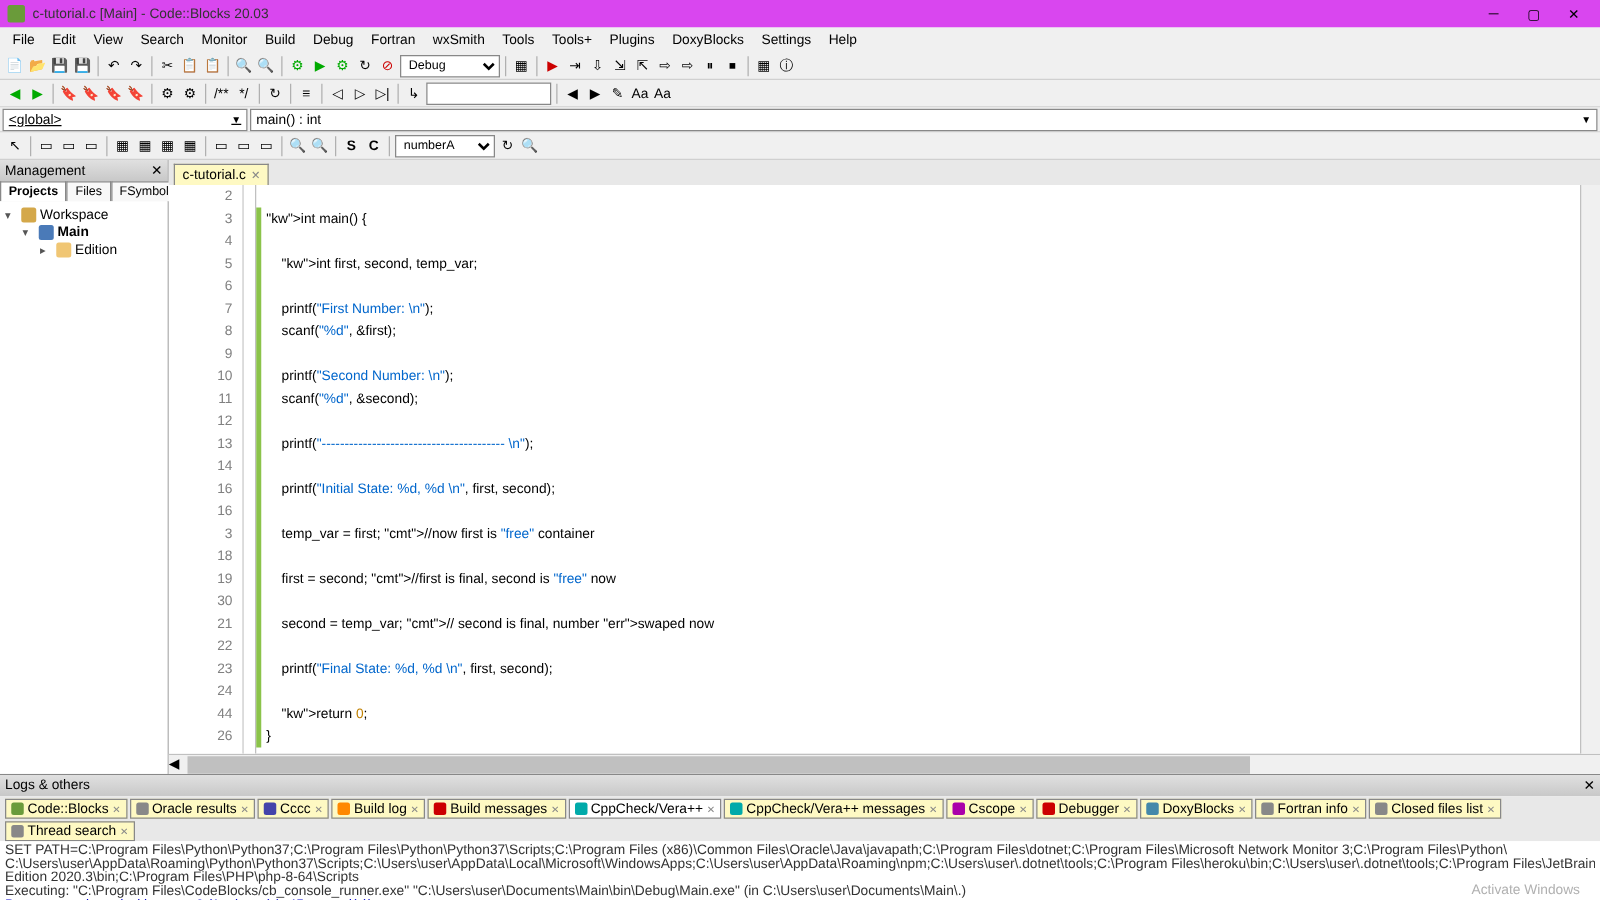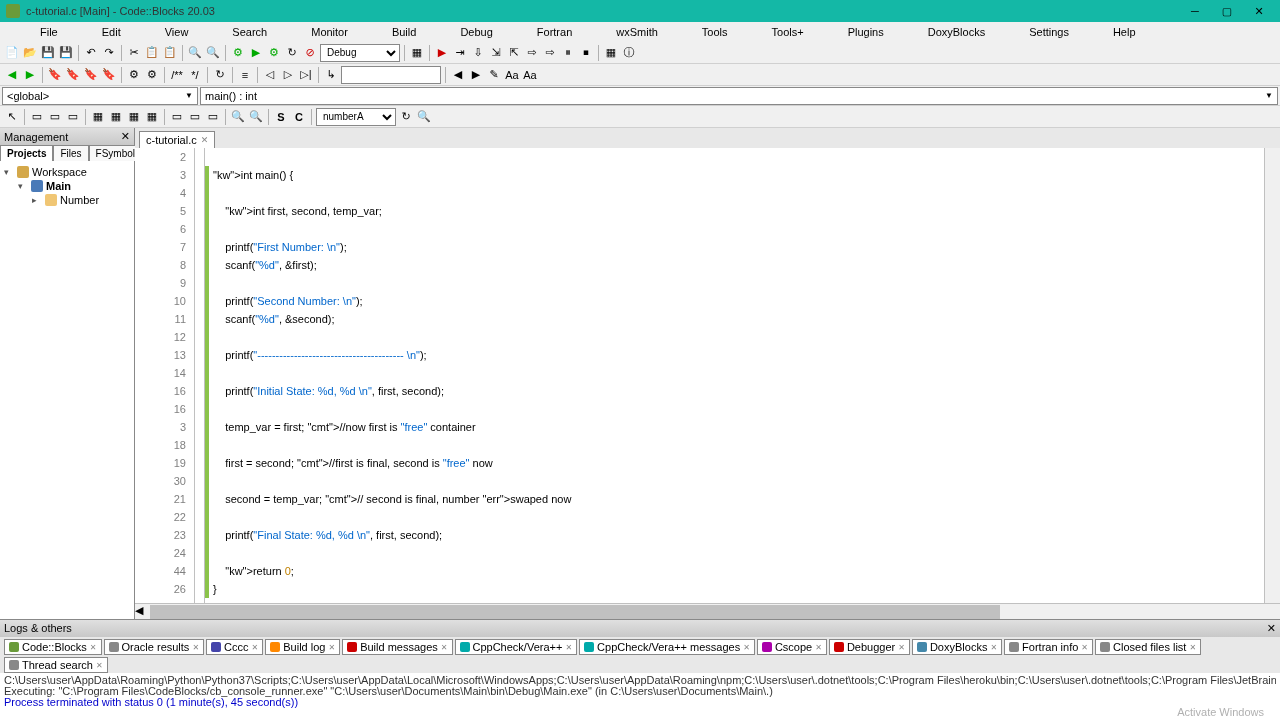--- a/index.html
+++ b/index.html
@@ -1,41 +1,41 @@
 <!DOCTYPE html>
 <html><head>
 <meta charset="utf-8">
 <style>
 * { margin: 0; padding: 0; box-sizing: border-box; font-family: "Segoe UI", Tahoma, sans-serif; font-size: 11px; }
 body { background: #f0f0f0; width: 1280px; height: 720px; overflow: hidden; position: relative; }
 
 
-.titlebar { height: 22px; background: #14b8a6; display: flex; align-items: center; padding: 0 6px; justify-content: space-between; }
+.titlebar { height: 22px; background: #d946ef; display: flex; align-items: center; padding: 0 6px; justify-content: space-between; }
 .titlebar .left { display: flex; align-items: center; gap: 6px; }
 .title-icon { width: 14px; height: 14px; background: #6a9b3a; border-radius: 2px; }
 .title-text { color: #333; font-size: 11px; }
 .win-controls { display: flex; gap: 2px; }
 .win-btn { width: 30px; height: 20px; display: flex; align-items: center; justify-content: center; cursor: pointer; }
 
 
 .menubar { height: 20px; background: #f0f0f0; display: flex; align-items: center; padding: 0 4px; gap: 2px; }
-.menu-item { padding: 2px 6px; cursor: pointer; margin-left: 30px; }
+.menu-item { padding: 2px 6px; cursor: pointer; }
 
 
 .toolbar { height: 22px; background: #f0f0f0; display: flex; align-items: center; padding: 1px 4px; gap: 2px; border-bottom: 1px solid #d0d0d0; }
 .tool-btn { width: 16px; height: 16px; display: flex; align-items: center; justify-content: center; cursor: pointer; border: 1px solid transparent; }
 .tool-sep { width: 1px; height: 16px; background: #b0b0b0; margin: 0 2px; }
 .combo { height: 18px; border: 1px solid #888; background: #fff; font-size: 10px; padding: 0 2px; }
 .combo.wide { width: 80px; }
 .combo.target { width: 80px; }
 .combo.search { width: 100px; }
 
 
 .scope-row { height: 20px; background: #f0f0f0; display: flex; align-items: center; border-bottom: 1px solid #d0d0d0; }
-.scope-combo { flex: 0 0 196px; border: 1px solid #888; background: #fff; height: 18px; margin-left: 2px; padding: 0 4px; display: flex; align-items: center; justify-content: space-between; }
+.scope-combo { flex: 0 0 196px; border: 1px solid #888; background: #fff; height: 18px; margin-left: 2px; padding: 0 4px; display: flex; align-items: center; justify-content: space-between; text-decoration: underline; }
 .scope-combo2 { flex: 1; border: 1px solid #888; background: #fff; height: 18px; margin-left: 2px; margin-right: 2px; padding: 0 4px; display: flex; align-items: center; justify-content: space-between; }
 .dd-arrow { font-size: 8px; }
 
 
 .toolbar3 { height: 22px; background: #f0f0f0; display: flex; align-items: center; padding: 1px 4px; gap: 2px; border-bottom: 1px solid #d0d0d0; }
 
 
 .main { display: flex; height: 491px; }
 .sidebar { width: 135px; background: #f0f0f0; border-right: 1px solid #888; display: flex; flex-direction: column; }
 .sidebar-title { background: linear-gradient(#e0e0e0,#c8c8c8); padding: 2px 4px; font-size: 10px; display: flex; justify-content: space-between; align-items: center; }
@@ -48,38 +48,38 @@
 .tree-item.l2 { padding-left: 28px; }
 .tree-icon { width: 12px; height: 12px; }
 .tree-icon.ws { background: #d4a84a; border-radius: 2px; }
 .tree-icon.proj { background: #4a7ab8; border-radius: 2px; }
 .tree-icon.folder { background: #f0c674; border-radius: 2px; }
 .expander { width: 10px; font-size: 9px; color: #555; }
 
 
 .editor-area { flex: 1; display: flex; flex-direction: column; background: #fff; }
 .editor-tabs { height: 20px; background: #e8e8e8; display: flex; align-items: flex-end; padding-left: 4px; }
-.ed-tab { background: #ffffff; border: 1px solid #888; border-bottom: none; padding: 2px 6px; font-size: 10px; display: flex; align-items: center; gap: 4px; cursor: pointer; }
+.ed-tab { background: #fef9c3; border: 1px solid #888; border-bottom: none; padding: 2px 6px; font-size: 10px; display: flex; align-items: center; gap: 4px; cursor: pointer; }
 .ed-tab .x { font-size: 9px; color: #888; cursor: pointer; }
 .code { flex: 1; display: flex; overflow: hidden; font-family: Consolas, monospace; font-size: 14px; position: relative; }
 .gutter { width: 60px; background: #fff; border-right: 1px solid #c0c0c0; text-align: right; padding-right: 8px; color: #808080; line-height: 18px; }
 .fold-bar { width: 10px; background: #fff; border-right: 1px solid #c0c0c0; position: relative; }
 .change-mark { width: 4px; background: #8bc34a; position: absolute; }
 .code-text { flex: 1; padding-left: 4px; line-height: 18px; white-space: pre; }
 .str { color: #0066cc; }
 .num { color: #c08000; }
 .scrollbar-v { width: 16px; background: #f0f0f0; border-left: 1px solid #c0c0c0; }
 .scrollbar-h { height: 16px; background: #f0f0f0; border-top: 1px solid #c0c0c0; display: flex; }
 .sb-thumb-h { height: 14px; background: #c0c0c0; margin: 1px; }
 
 
 .logs { height: 110px; border-top: 1px solid #888; background: #fff; display: flex; flex-direction: column; }
 .logs-title { background: linear-gradient(#e0e0e0,#c8c8c8); padding: 2px 4px; font-size: 10px; display: flex; justify-content: space-between; }
 .log-tabs { display: flex; background: #e8e8e8; padding: 2px 4px 0; gap: 2px; flex-wrap: wrap; }
-.log-tab { background: #ffffff; border: 1px solid #888; padding: 1px 4px; font-size: 10px; display: flex; align-items: center; gap: 3px; cursor: pointer; }
+.log-tab { background: #fef9c3; border: 1px solid #888; padding: 1px 4px; font-size: 10px; display: flex; align-items: center; gap: 3px; cursor: pointer; }
 .log-tab.active { background: #fff; }
 .log-tab .x { font-size: 8px; color: #888; }
 .log-tab .ico { width: 10px; height: 10px; border-radius: 2px; }
 .log-content { flex: 1; background: #fff; padding: 2px 4px; font-family: Consolas, monospace; font-size: 9px; line-height: 11px; overflow: hidden; color: #333; }
 .log-line { white-space: nowrap; overflow: hidden; text-overflow: clip; }
 .log-line.blue { color: #0000cc; }
 .activate { position: absolute; right: 16px; bottom: 2px; color: #b0b0b0; font-size: 11px; }
 </style>
 </head>
 <body>
@@ -242,21 +242,21 @@
           <span>Workspace</span>
       </div>
       <div class="tree-item l1">
         <span class="expander">▾</span>
           <span class="tree-icon proj"></span>
           <b>Main</b>
       </div>
       <div class="tree-item l2">
         <span class="expander">▸</span>
           <span class="tree-icon folder"></span>
-          <span>Number</span>
+          <span>Edition</span>
       </div>
     </div>
   </div>
 
   <div class="editor-area">
     <div class="editor-tabs">
       <div class="ed-tab">
         <span>c-tutorial.c</span>
           <span class="x">✕</span>
       </div>
@@ -369,19 +369,21 @@
         <span>Closed files list</span>
         <span class="x">✕</span>
       </div>
       <div class="log-tab">
         <span class="ico" style="background:#888"></span>
         <span>Thread search</span>
         <span class="x">✕</span>
       </div>
     </div>
   <div class="log-content" id="logcontent">
+      <div class="log-line">SET PATH=C:\Program Files\Python\Python37;C:\Program Files\Python\Python37\Scripts;C:\Program Files (x86)\Common Files\Oracle\Java\javapath;C:\Program Files\dotnet;C:\Program Files\Microsoft Network Monitor 3;C:\Program Files\Python\</div>
       <div class="log-line">C:\Users\user\AppData\Roaming\Python\Python37\Scripts;C:\Users\user\AppData\Local\Microsoft\WindowsApps;C:\Users\user\AppData\Roaming\npm;C:\Users\user\.dotnet\tools;C:\Program Files\heroku\bin;C:\Users\user\.dotnet\tools;C:\Program Files\JetBrains\PyCharm Community</div>
+      <div class="log-line">Edition 2020.3\bin;C:\Program Files\PHP\php-8-64\Scripts</div>
       <div class="log-line">Executing: "C:\Program Files\CodeBlocks/cb_console_runner.exe" "C:\Users\user\Documents\Main\bin\Debug\Main.exe"  (in C:\Users\user\Documents\Main\.)</div>
       <div class="log-line blue">Process terminated with status 0 (1 minute(s), 45 second(s))</div>
     </div>
 </div>
 
 <div class="activate">Activate Windows</div>
 
 </body></html>

